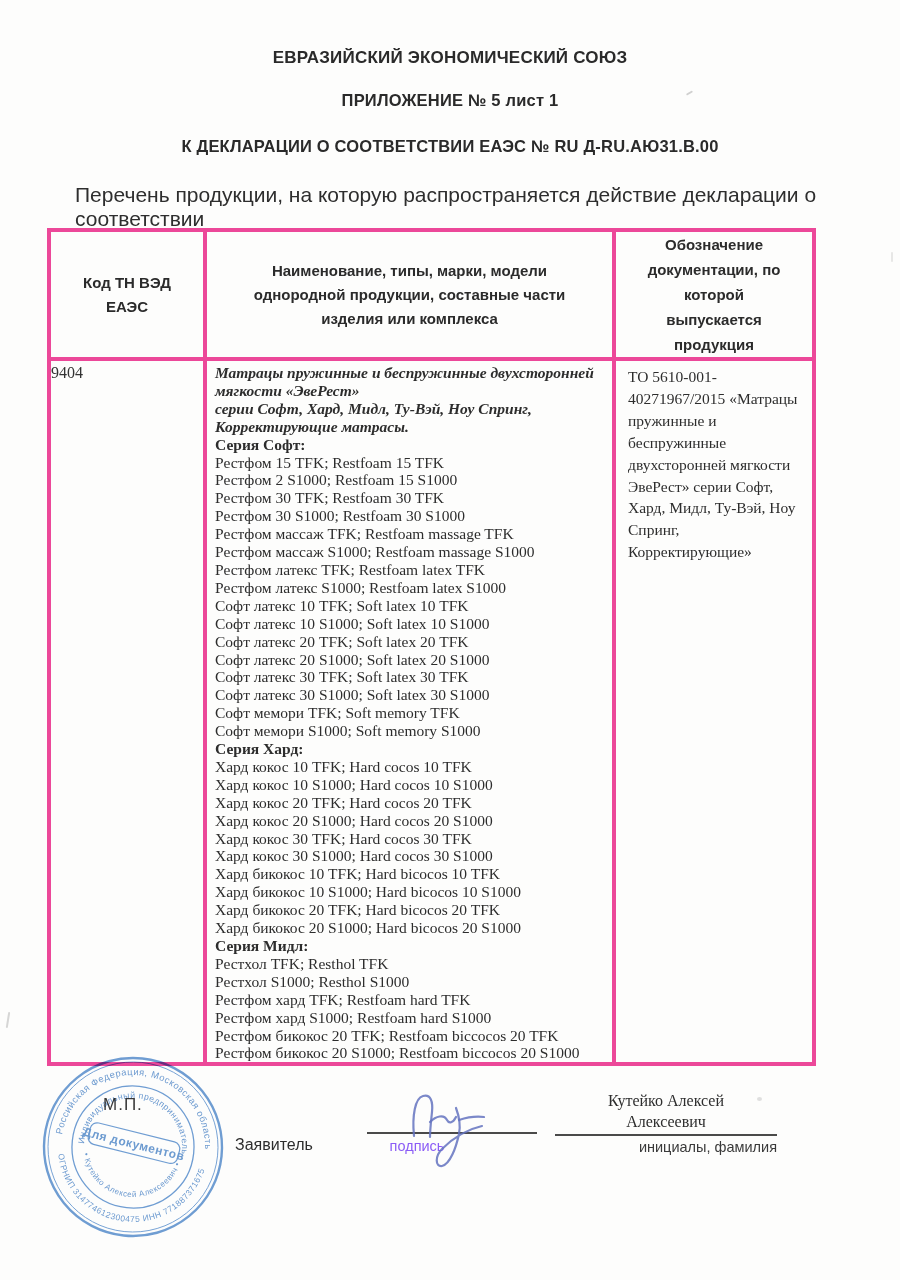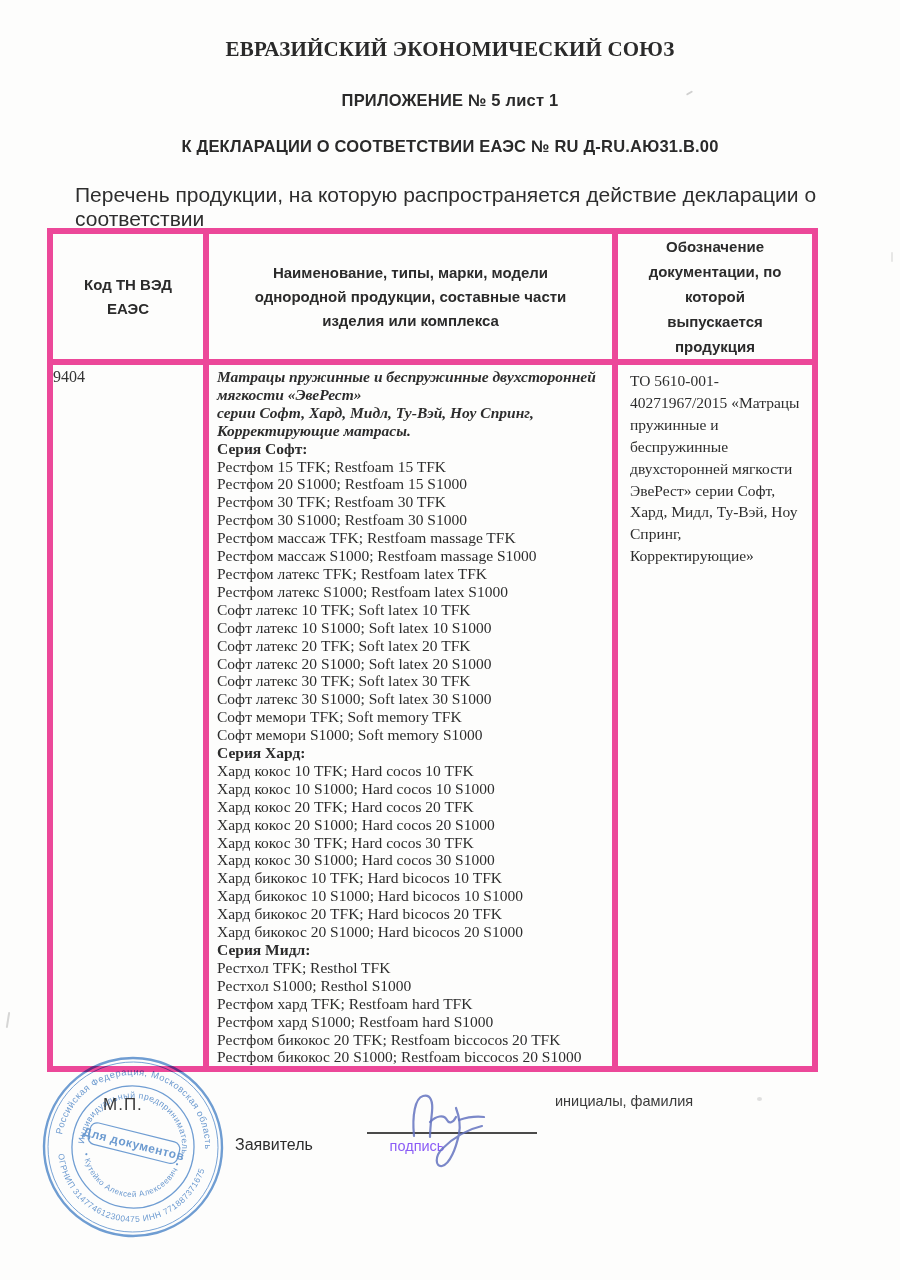--- a/index.html
+++ b/index.html
@@ -8,35 +8,35 @@
     position:relative;
     background:#fdfdfc;
     font-family:"Liberation Sans","DejaVu Sans",sans-serif;
     color:#2c2c2c;
     overflow:hidden;
   }
   .doc-title {
     position:absolute; left:0; width:900px; text-align:center;
     font-weight:bold; color:#2a2a2a; letter-spacing:0.2px;
   }
-  .t1 { top:37px;  font-size:21px;font-family:Liberation Serif, serif; }
+  .t1 { top:48px;  font-size:17px; }
   .t2 { top:91px;  font-size:16.5px; }
   .t3 { top:137px; font-size:16.5px; }
   .intro {
     position:absolute; left:75px; top:183px; width:780px;
     font-size:21px; color:#2e2e2e;
   }
 
   
   table.products {
     position:absolute; left:47px; top:228px; width:765px;
     border-collapse:collapse; table-layout:fixed;
   }
   table.products th, table.products td {
-    border:6px solid #ec4899;
+    border:4px solid #ec4899;
     vertical-align:top;
   }
   col.c1 { width:156px; } col.c2 { width:409px; } col.c3 { width:200px; }
   table.products th {
     height:122px; vertical-align:middle; text-align:center;
     font-size:15px; font-weight:bold; line-height:24px; color:#2b2b2b;
   }
   .hw1 { width:95px;  margin:0 auto; }
   .hw2 { width:340px; margin:0 auto; }
   .hw3 { width:136px; margin:0 auto; line-height:25px; }
@@ -77,21 +77,21 @@
   }
   .name-block { position:absolute; left:555px; top:1090px; width:222px; }
   .name-value {
     width:165px; margin:0 auto; text-align:center;
     font-family:"Liberation Serif","DejaVu Serif",serif;
     font-size:16px; line-height:21px; color:#2e2e2e;
     padding-bottom:2px;
   }
   .name-rule { border-bottom:2px solid #4a4a4a; }
   .name-caption {
-    text-align:left; font-size:14.5px; color:#3a3a3a; padding-top:3px;
+    text-align:right; font-size:14.5px; color:#3a3a3a; padding-top:3px;
   }
 
   .stamp-svg {
     position:absolute; left:38px; top:1052px;
     opacity:0.82; mix-blend-mode:multiply; z-index:2;
   }
   .sc { fill:none; stroke:#5089cc; }
   .st { fill:#4d86c9; font-family:"Liberation Sans","DejaVu Sans",sans-serif; letter-spacing:0.5px; }
 
   .signature-svg { position:absolute; left:398px; top:1086px; z-index:2; }
@@ -132,21 +132,21 @@
   </thead>
   <tbody>
     <tr>
       <td class="code">9404</td>
       <td class="models">
         <div class="prod-title">Матрацы пружинные и беспружинные двухсторонней мягкости «ЭвеРест»</div>
         <div class="prod-title">серии Софт, Хард, Мидл, Ту-Вэй, Ноу Спринг, Корректирующие матрасы.</div>
         <div id="model-list">
             <div class="series-title">Серия Софт:</div>
             <div class="model-line">Рестфом 15 TFK; Restfoam 15 TFK</div>
-            <div class="model-line">Рестфом 20 S1000; Restfoam 15 S1000</div>
+            <div class="model-line">Рестфом 2 S1000; Restfoam 15 S1000</div>
             <div class="model-line">Рестфом 30 TFK; Restfoam 30 TFK</div>
             <div class="model-line">Рестфом 30 S1000; Restfoam 30 S1000</div>
             <div class="model-line">Рестфом массаж TFK; Restfoam massage TFK</div>
             <div class="model-line">Рестфом массаж S1000; Restfoam massage S1000</div>
             <div class="model-line">Рестфом латекс TFK; Restfoam latex TFK</div>
             <div class="model-line">Рестфом латекс S1000; Restfoam latex S1000</div>
             <div class="model-line">Софт латекс 10 TFK; Soft latex 10 TFK</div>
             <div class="model-line">Софт латекс 10 S1000; Soft latex 10 S1000</div>
             <div class="model-line">Софт латекс 20 TFK; Soft latex 20 TFK</div>
             <div class="model-line">Софт латекс 20 S1000; Soft latex 20 S1000</div>
@@ -181,20 +181,23 @@
   </tbody>
 </table>
 
 <div class="mp-label">М.П.</div>
 <div class="applicant">Заявитель</div>
 
 <div class="sig-line"></div>
 <div class="sig-caption">подпись</div>
 
 <div class="name-block">
+  <div class="name-rule">
+    <div class="name-value">Кутейко Алексей Алексеевич</div>
+  </div>
   <div class="name-caption">инициалы, фамилия</div>
 </div>
 
 <svg class="stamp-svg" width="190" height="190" viewBox="0 0 190 190">
   <g transform="rotate(6 95 95)">
     <defs>
       <path id="arcTO" d="M 23 95 A 72 72 0 0 1 167 95"></path>
       <path id="arcBO" d="M 20 95 A 75 75 0 0 0 170 95"></path>
       <path id="arcTI" d="M 46 95 A 49 49 0 0 1 144 95"></path>
       <path id="arcBI" d="M 45 95 A 50 50 0 0 0 145 95"></path>

